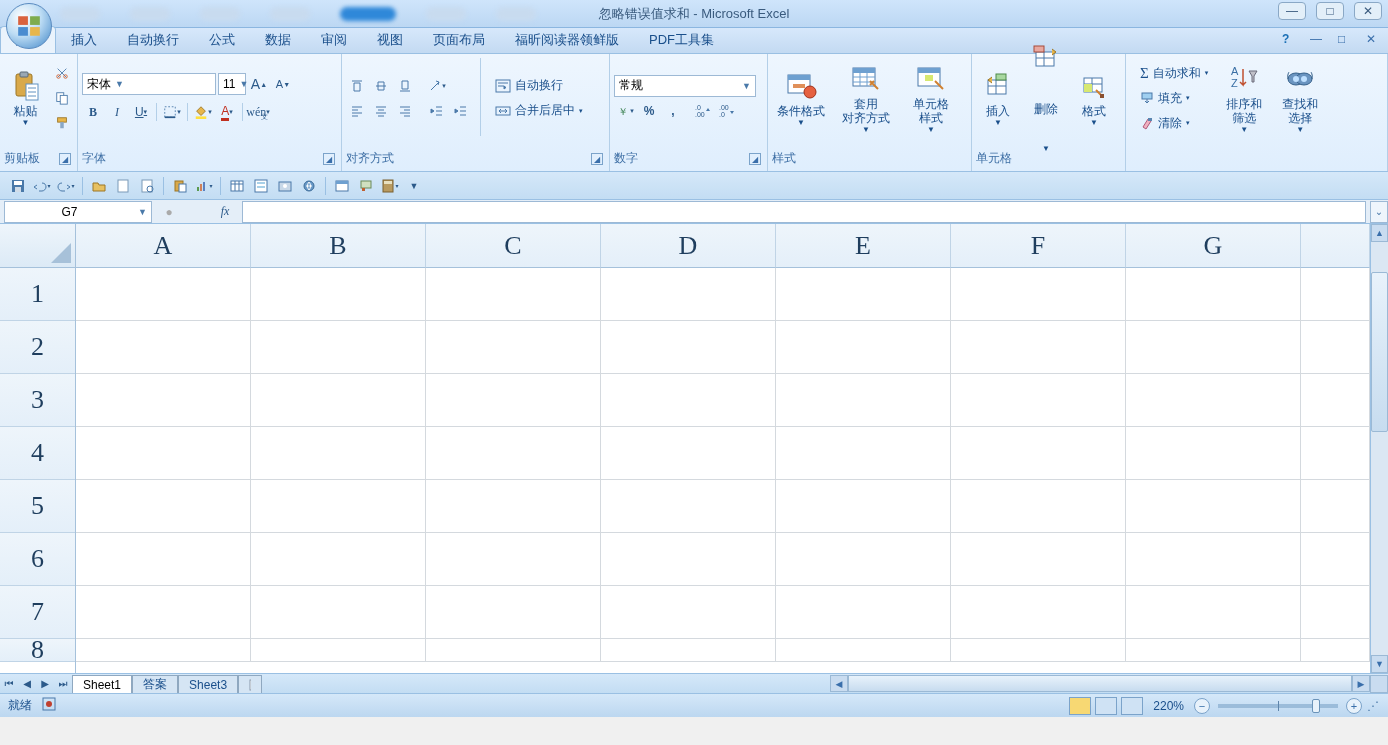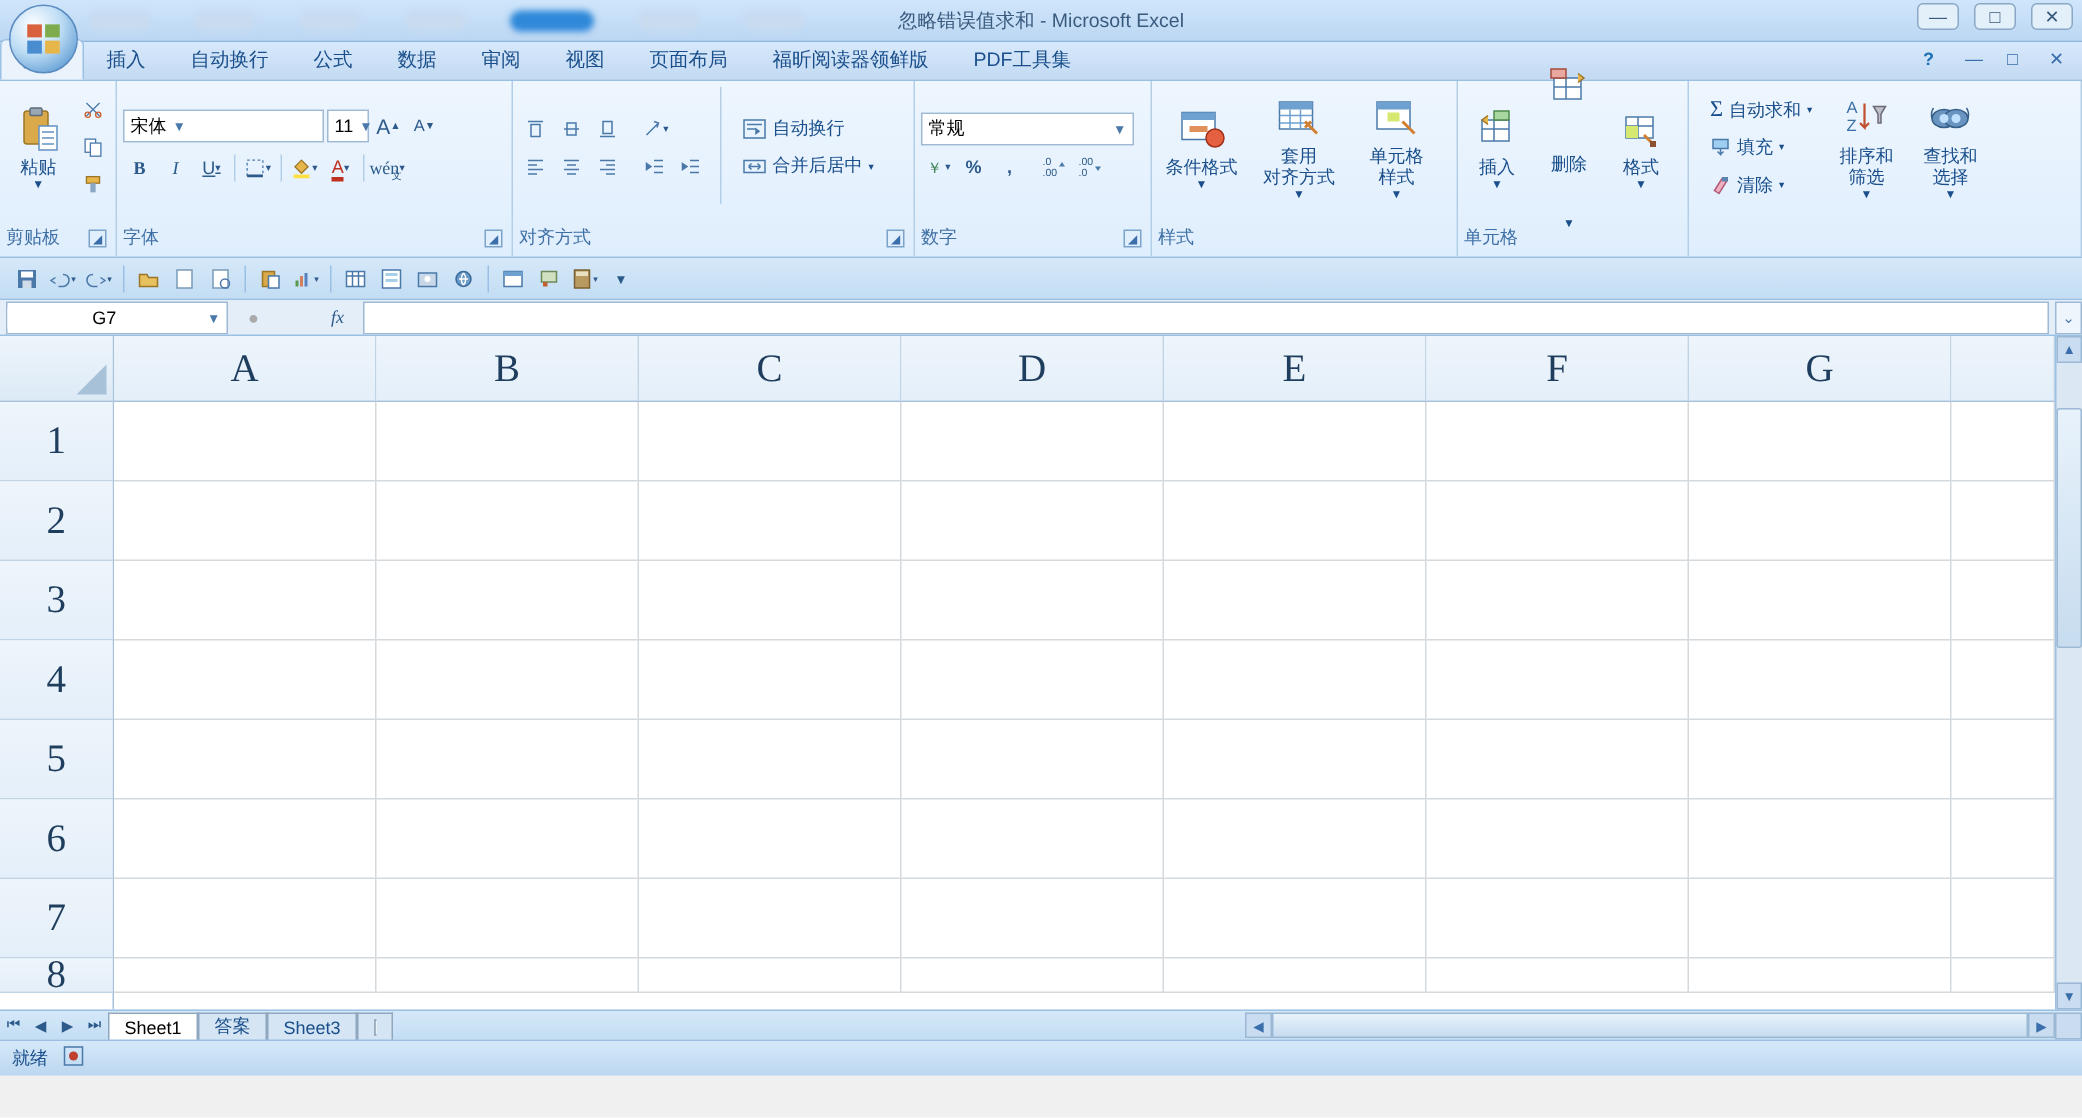--- a/index.html
+++ b/index.html
@@ -740,13 +740,26 @@
   </div>
   <div style="width:18px;height:18px;background:#c9dcf0;border:1px solid #9bb9d5;margin-left:auto;"></div>
 </div>
 
 <div class="statusbar">
   <span>就绪</span>
   <span style="margin-left:10px;"><svg width="14" height="14">
         <rect x="1" y="1" width="12" height="12" fill="none" stroke="#4a79a9"></rect>
         <circle cx="7" cy="7" r="3" fill="#c04030"></circle>
       </svg></span>
+  <div class="right">
+    <div class="viewbtn active"></div>
+    <div class="viewbtn"></div>
+    <div class="viewbtn"></div>
+    <span style="margin:0 6px;">220%</span>
+    <div class="zoombtn">−</div>
+    <div class="zoom-slider">
+        <div class="tick"></div>
+        <div class="knob"></div>
+      </div>
+    <div class="zoombtn">+</div>
+    <span style="width:14px;text-align:center;color:#4a79a9;cursor:pointer;">⋰</span>
+  </div>
 </div>
 
 </body></html>

